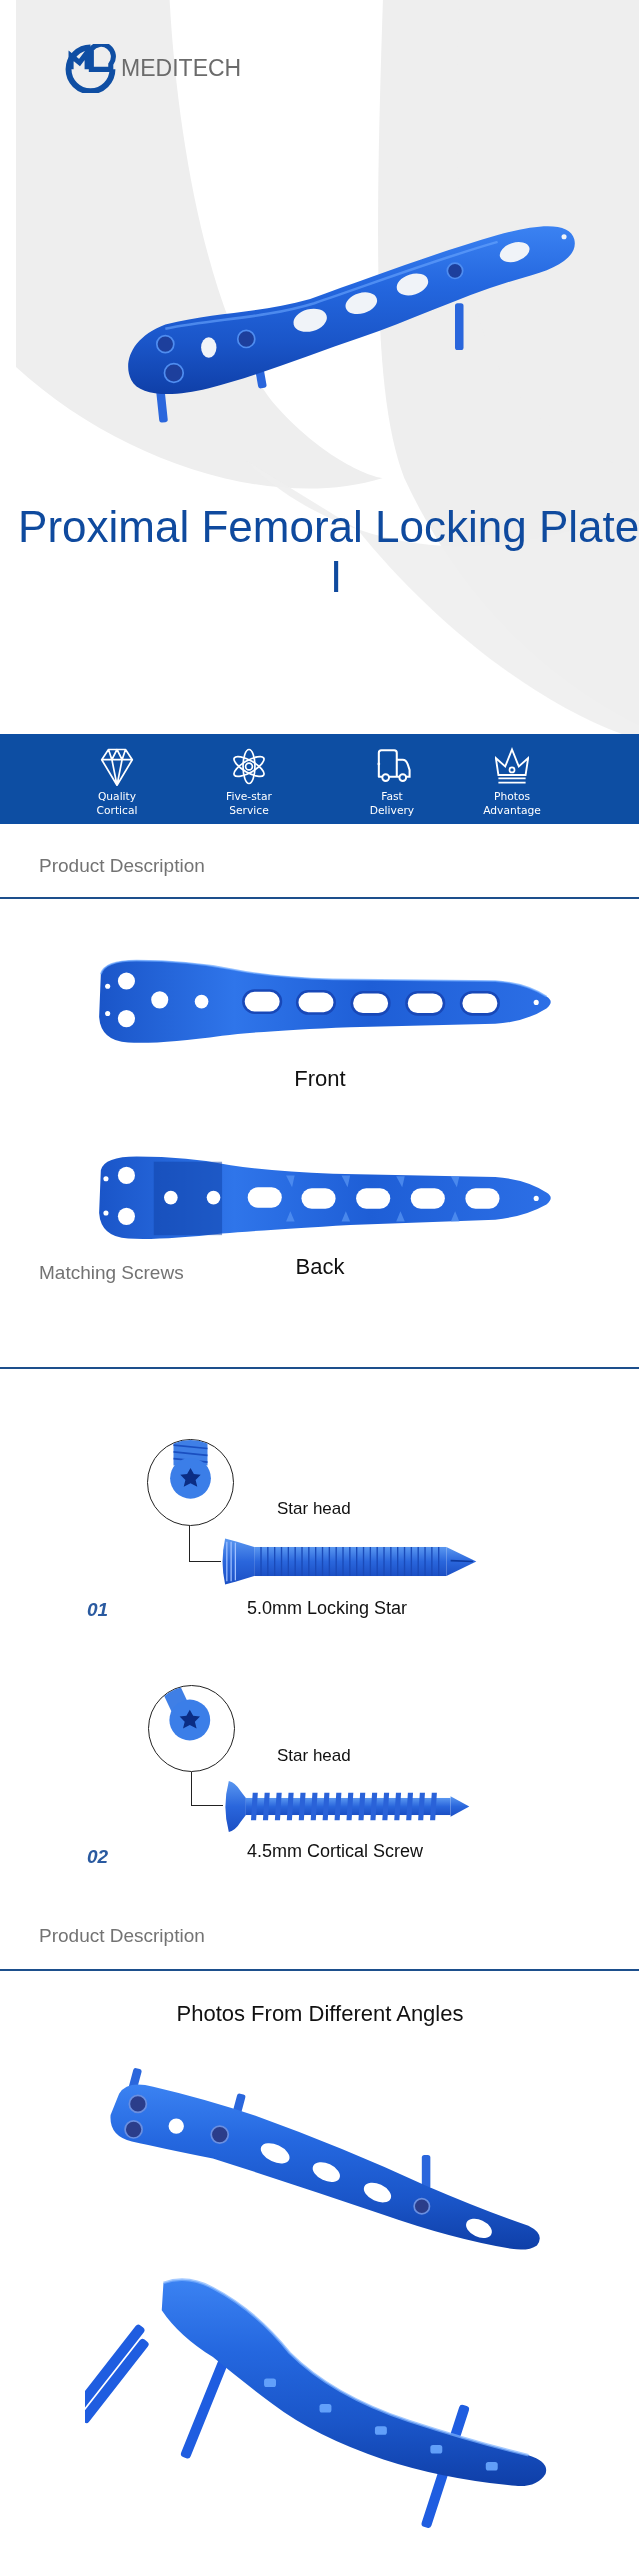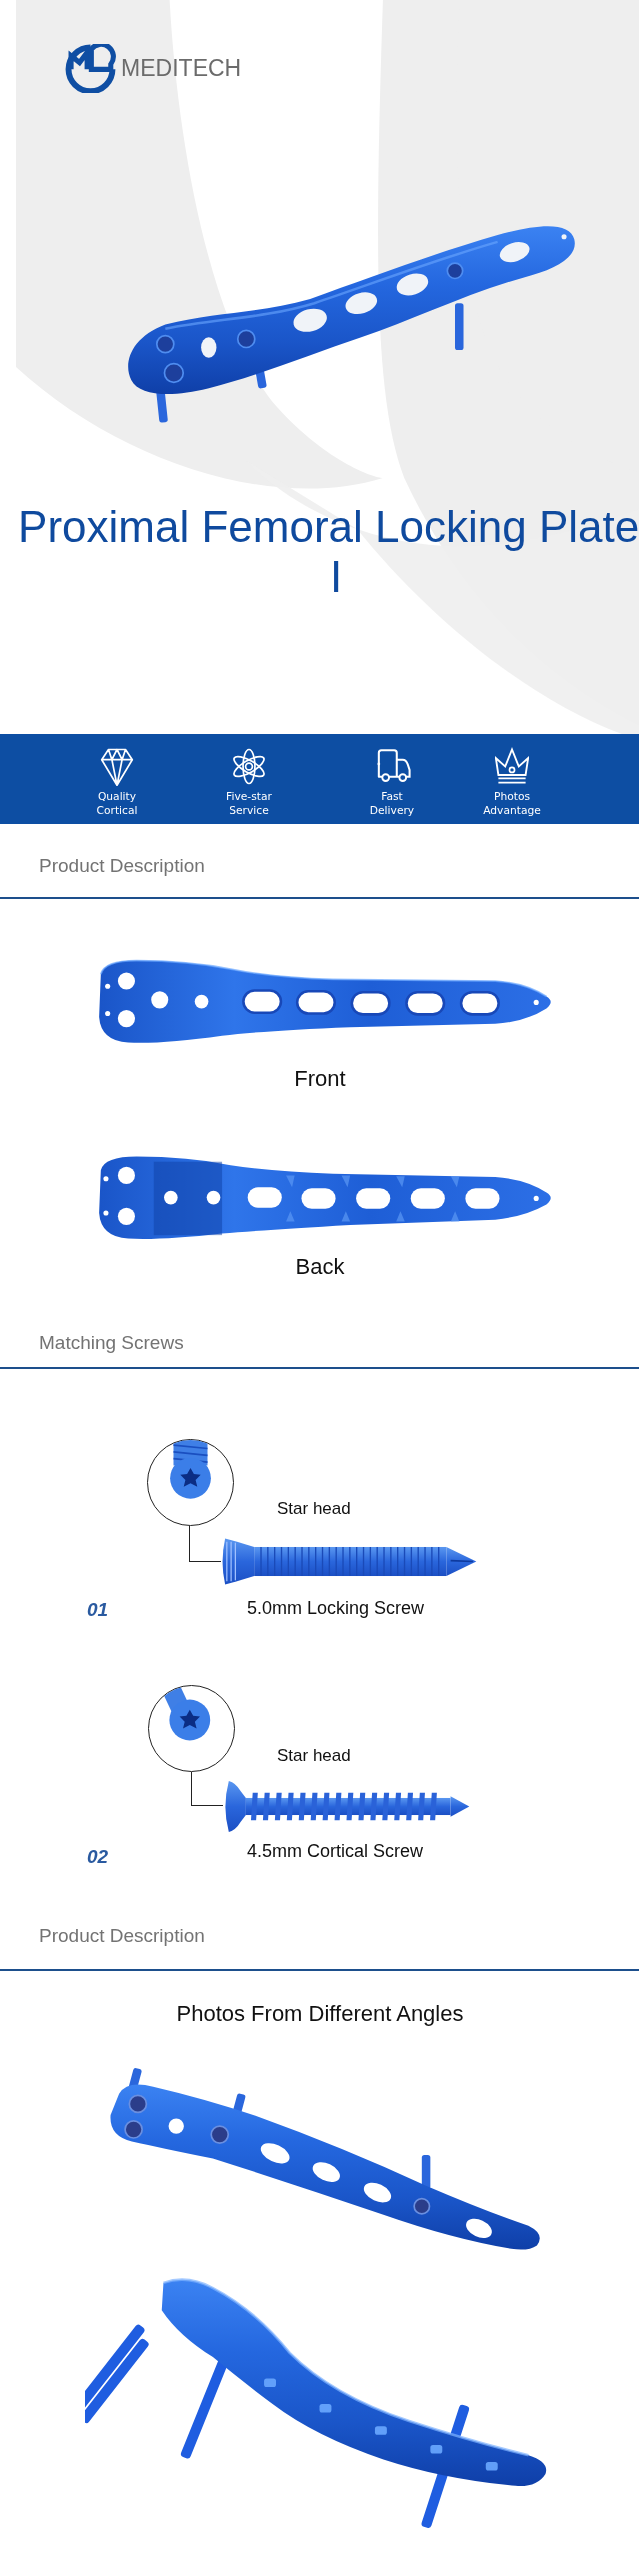--- a/index.html
+++ b/index.html
@@ -199,21 +199,21 @@
       <path d="M418 27 L428 27 L425 40 Z"></path>
     <path d="M225 80 L235 80 L230 68 Z"></path>
       <path d="M290 80 L300 80 L295 68 Z"></path>
     <path d="M354 80 L364 80 L359 68 Z"></path>
       <path d="M418 80 L428 80 L423 68 Z"></path>
   </g>
   <circle cx="518" cy="53" r="3" fill="#fff"></circle>
 </svg>
 <div class="abs caption" style="top:1254px">Back</div>
 
-<div class="abs sec-title" style="top:1332px">Matching Screws</div>
+<div class="abs sec-title" style="top:1262px">Matching Screws</div>
 <div class="abs sec-line" style="top:1367px"></div>
 
 <div class="abs zoom-circle" style="left:147px;top:1439px">
   <svg viewBox="0 0 100 100" width="85" height="85">
     <rect x="30" y="0" width="40" height="30" fill="#3f7fe6"></rect>
     <g stroke="#1a4fc0" stroke-width="2">
         <line x1="30" y1="6" x2="70" y2="10"></line>
         <line x1="30" y1="14" x2="70" y2="18"></line>
         <line x1="30" y1="22" x2="70" y2="26"></line>
       </g>
@@ -257,21 +257,21 @@
     <line x1="216" y1="14" x2="216" y2="48"></line>
       <line x1="224" y1="14" x2="224" y2="48"></line>
       <line x1="232" y1="14" x2="232" y2="48"></line>
     <line x1="240" y1="14" x2="240" y2="48"></line>
       <line x1="248" y1="14" x2="248" y2="48"></line>
       <line x1="256" y1="14" x2="256" y2="48"></line>
   </g>
   <path d="M265 14 L300 31 L265 48 Z" fill="url(#screwGrad)"></path>
   <path d="M270 30 L296 31" stroke="#0e3a9e" stroke-width="2"></path>
 </svg>
-<div class="abs screw-lbl" style="top:1598px">5.0mm Locking Screw</div>
+<div class="abs screw-lbl" style="top:1598px">5.0mm Locking Star</div>
 
 <div class="abs zoom-circle" style="left:148px;top:1685px">
   <svg viewBox="0 0 100 100" width="85" height="85">
     <rect x="20" y="0" width="22" height="28" fill="#3f7fe6" transform="rotate(-25 30 14)"></rect>
     <circle cx="48" cy="40" r="24" fill="#3b7ee8"></circle>
     <path d="M48 28 L52 35 L60 36 L54 42 L56 50 L48 46 L40 50 L42 42 L36 36 L44 35 Z" fill="#0b2d84"></path>
   </svg>
 </div>
 <div class="abs connector" style="left:191px;top:1772px;width:32px;height:34px"></div>
 <div class="abs star-lbl" style="top:1746px">Star head</div>

